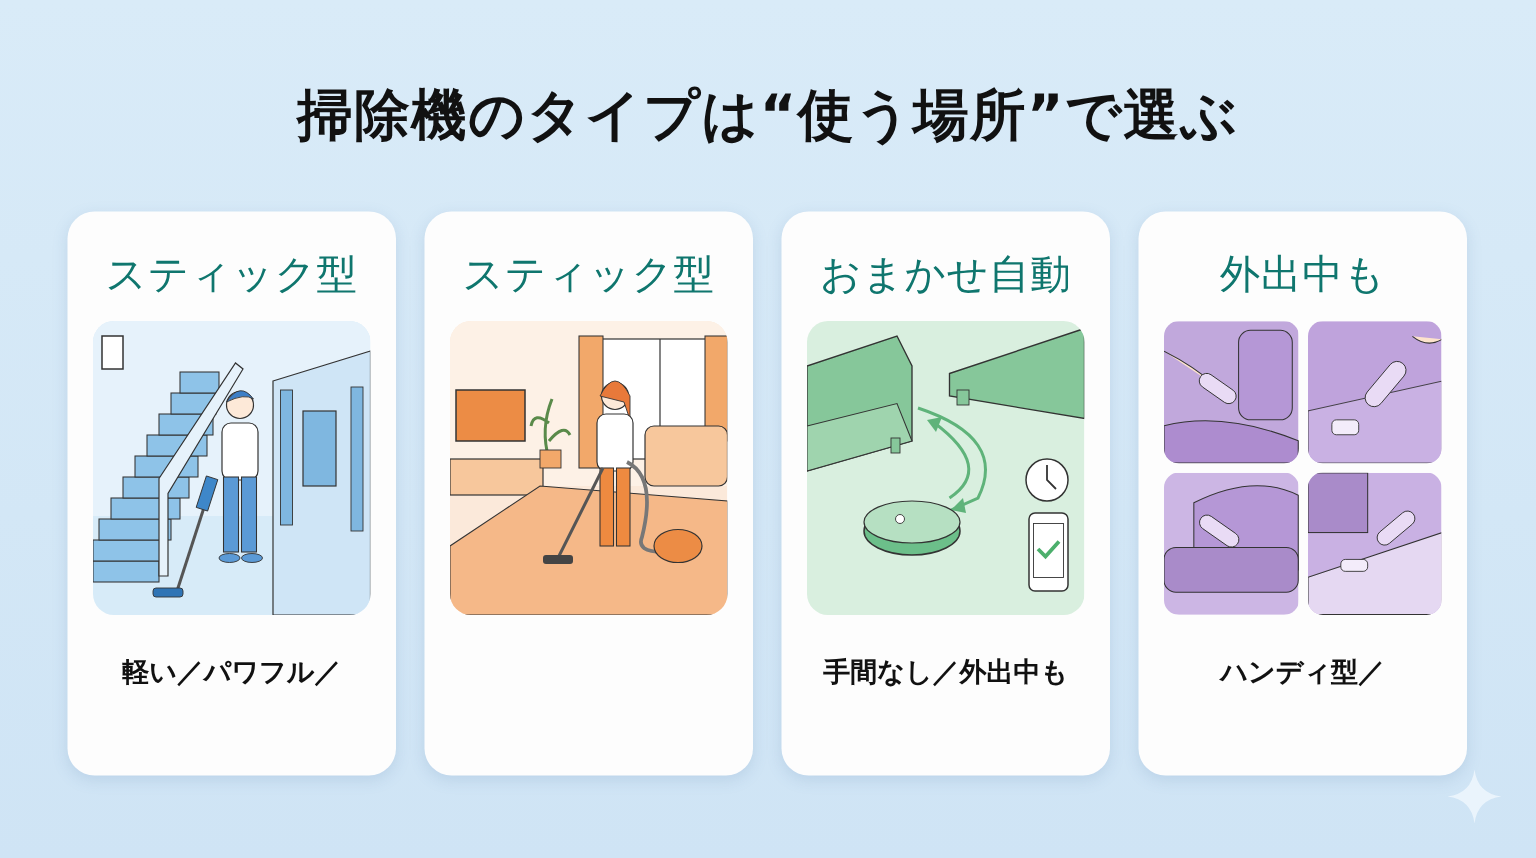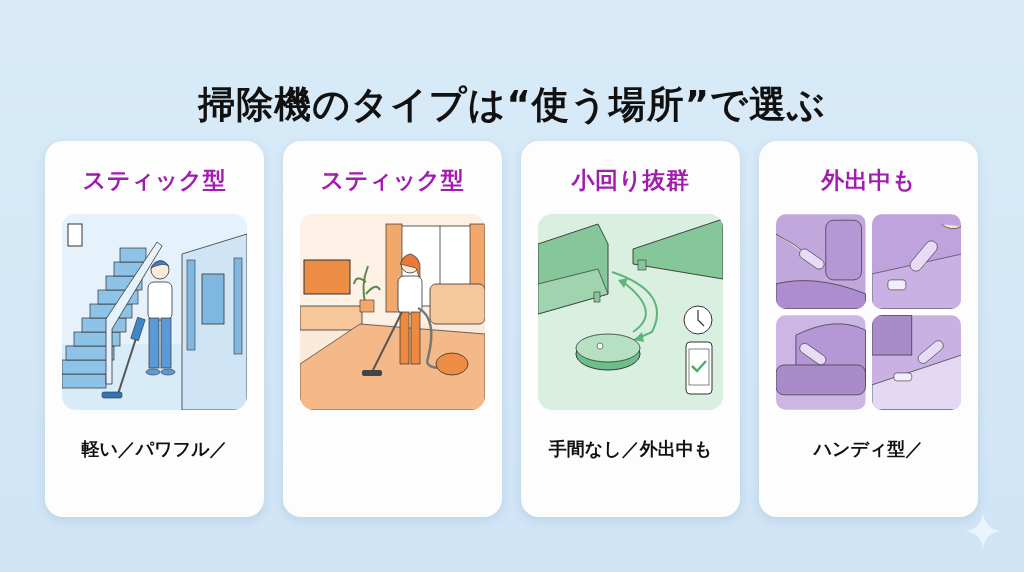--- a/index.html
+++ b/index.html
@@ -6,31 +6,31 @@
   html, body { width: 1024px; height: 572px; overflow: hidden; }
   body {
     background: linear-gradient(180deg, #d9ebf8 0%, #d3e7f6 60%, #cfe4f5 100%);
     font-family: "DejaVu Sans", "Liberation Sans", sans-serif;
     color: #111;
     position: relative;
   }
   .page-title {
     position: absolute; left: 0; top: 52px; width: 1024px;
     text-align: center; font-size: 37px; font-weight: bold;
-    letter-spacing: 1px; color: #111; margin-top: 28px;
+    letter-spacing: 1px; color: #111;
   }
   .cards { position: absolute; left: 45px; top: 141px; display: flex; gap: 19px; }
   .card {
     width: 219px; height: 376px; background: #fdfdfd; border-radius: 18px;
     box-shadow: 0 3px 10px rgba(90,130,170,0.18);
     position: relative;
   }
   .card-title {
     position: absolute; top: 24px; left: 0; width: 100%; text-align: center;
-    font-size: 23px; font-weight: bold; color: #a21caf; letter-spacing: 0.5px;
+    font-size: 27px; font-weight: normal; color: #0f766e; letter-spacing: 0.5px;
   }
   .illus {
     position: absolute; left: 17px; top: 73px; width: 185px; height: 196px;
     border-radius: 14px; overflow: hidden;
   }
   .illus svg { width: 100%; height: 100%; display: block; }
   .card-desc {
     position: absolute; top: 289px; left: 0; width: 100%; text-align: center;
     font-size: 18px; font-weight: bold; line-height: 37px; color: #111;
   }
@@ -126,21 +126,21 @@
 
         <path d="M102,98 L72,158" stroke="#555" stroke-width="2"></path>
         <rect x="62" y="156" width="20" height="6" rx="2" fill="#444"></rect>
         <path d="M118,94 q20,10 10,50 q-4,10 14,10" stroke="#777" stroke-width="2.5" fill="none"></path>
         <ellipse cx="152" cy="150" rx="16" ry="11" fill="#ec8c45" stroke="#333" stroke-width="0.8"></ellipse>
       </svg>
     </div>
   </div>
 
   <div class="card">
-    <div class="card-title">小回り抜群</div>
+    <div class="card-title">おまかせ自動</div>
     <div class="illus">
       <svg viewBox="0 0 185 196">
         <rect width="185" height="196" fill="#d9efdf"></rect>
 
         <polygon points="0,30 60,10 70,30 70,80 0,100" fill="#86c79a" stroke="#333" stroke-width="0.9"></polygon>
         <polygon points="0,70 60,55 70,80 0,100" fill="#9fd4ae" stroke="#333" stroke-width="0.7"></polygon>
         <rect x="56" y="78" width="6" height="10" fill="#86c79a" stroke="#333" stroke-width="0.6"></rect>
 
         <polygon points="95,35 185,5 185,65 95,50" fill="#86c79a" stroke="#333" stroke-width="0.9"></polygon>
         <rect x="100" y="46" width="8" height="10" fill="#86c79a" stroke="#333" stroke-width="0.6"></rect>

